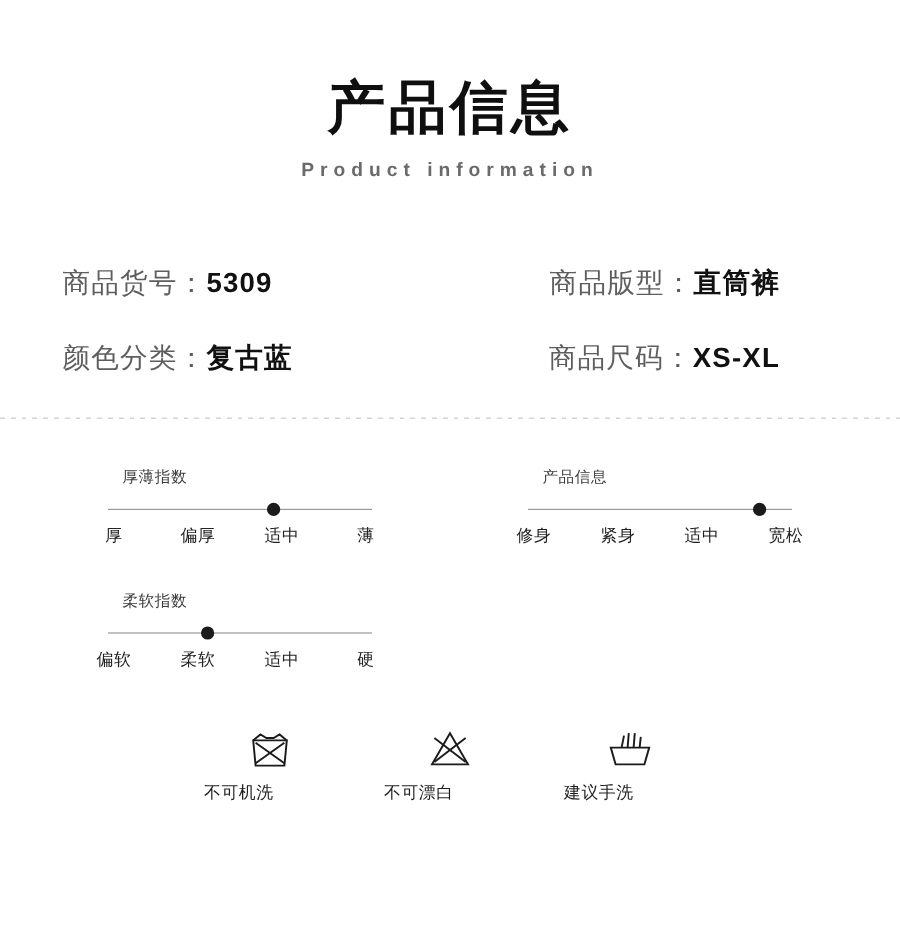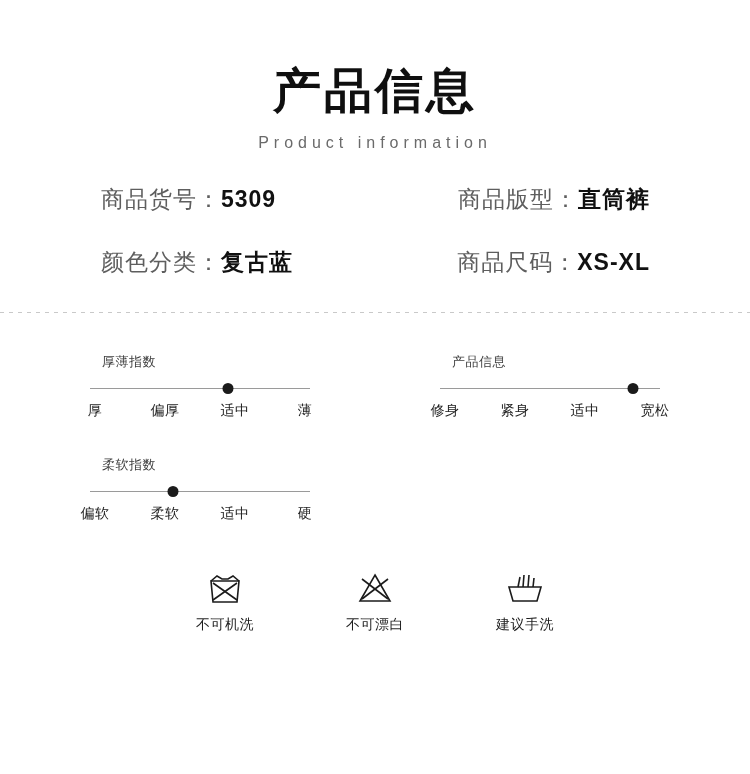--- a/index.html
+++ b/index.html
@@ -25,29 +25,29 @@
   .title-cn {
     font-size: 48px;
     font-weight: bold;
     letter-spacing: 3px;
     line-height: 1.2;
     color: #0f0f0f;
   }
   .title-en {
     margin-top: 14px;
     font-size: 16px;
-    font-weight: normal;
+    font-weight: bold;
     letter-spacing: 5px;
     color: #6a6a6a;
   }
 
   
   .info-block {
-    margin-top: 32px;
-    padding: 0 100px 0 101px;
+    margin-top: 68px;
+    padding: 0 100px 0 52px;
   }
   .info-row {
     display: flex;
     justify-content: space-between;
     align-items: baseline;
     margin-bottom: 32px;
   }
   .info-cell {
     display: flex;
     align-items: baseline;
@@ -130,21 +130,21 @@
 
   
   .care {
     margin-top: 42px;
     display: flex;
     justify-content: center;
     gap: 40px;
   }
   .care-item {
     width: 110px;
-    text-align: center;
+    text-align: left;
   }
   .care-icon {
     height: 44px;
     display: flex;
     align-items: flex-end;
     justify-content: center;
   }
   .care-label {
     margin-top: 7px;
     font-size: 14px;

